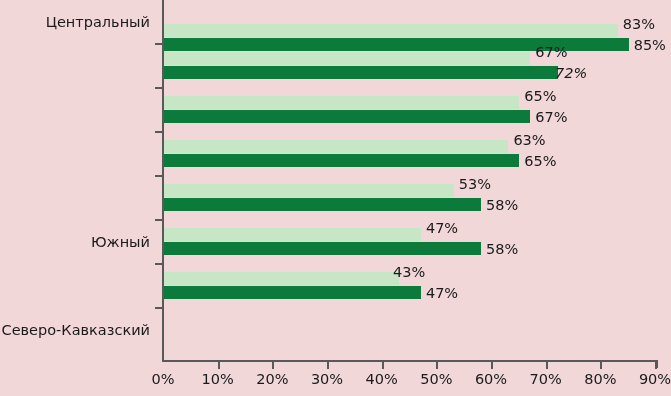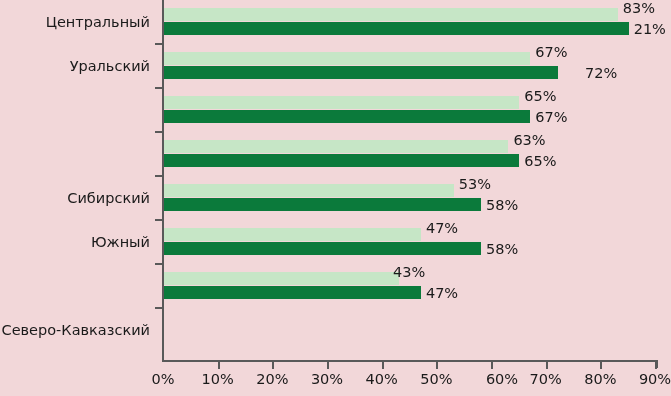--- a/index.html
+++ b/index.html
@@ -131,40 +131,38 @@
     white-space: nowrap;
   }
 </style>
 </head>
 <body>
 
 <div id="chart-root">
 
   <div id="category-axis">
       <div class="cat-label" style="top: 0px;">Центральный</div>
-      <div class="cat-label" style="top: 44px;">Уральский</div>
-      <div class="cat-label" style="top: 176px;">Сибирский</div>
       <div class="cat-label" style="top: 220px;">Южный</div>
       <div class="cat-label" style="top: 308px;">Северо-Кавказский</div>
     </div>
 
   <div id="y-axis-line"></div>
 
   <div id="plot-area">
-      <div class="cat-band" style="top: 0px; text-align: center;">
+      <div class="cat-band" style="top: 16px; text-align: center;">
         <div class="bar bar-light" style="width: 453.733px; background: rgb(198, 230, 198);"></div>
         <div class="bar-value val-light" style="left: 453.733px;">83%</div>
         <div class="bar bar-dark" style="width: 464.667px; background: rgb(11, 122, 59);"></div>
-        <div class="bar-value val-dark" style="left: 464.667px;">21%</div>
+        <div class="bar-value val-dark" style="left: 464.667px;">85%</div>
       </div>
       <div class="cat-band" style="top: 44px;">
         <div class="bar bar-light" style="width: 366.267px; background: rgb(198, 230, 198);"></div>
         <div class="bar-value val-light" style="left: 366.267px;">67%</div>
         <div class="bar bar-dark" style="width: 393.6px; background: rgb(11, 122, 59);"></div>
-        <div class="bar-value val-dark" style="left: 416px;">72%</div>
+        <div class="bar-value val-dark" style="left: 386px; font-style: italic;">72%</div>
       </div>
       <div class="cat-band" style="top: 88px;">
         <div class="bar bar-light" style="width: 355.333px; background: rgb(198, 230, 198);"></div>
         <div class="bar-value val-light" style="left: 355.333px;">65%</div>
         <div class="bar bar-dark" style="width: 366.267px; background: rgb(11, 122, 59);"></div>
         <div class="bar-value val-dark" style="left: 366.267px;">67%</div>
       </div>
       <div class="cat-band" style="top: 132px;">
         <div class="bar bar-light" style="width: 344.4px; background: rgb(198, 230, 198);"></div>
         <div class="bar-value val-light" style="left: 344.4px;">63%</div>
@@ -206,20 +204,20 @@
     <div class="x-label" style="left: 217.667px;">10%</div>
     <div class="x-tick" style="left: 272.333px;"></div>
     <div class="x-label" style="left: 272.333px;">20%</div>
     <div class="x-tick" style="left: 327px;"></div>
     <div class="x-label" style="left: 327px;">30%</div>
     <div class="x-tick" style="left: 381.667px;"></div>
     <div class="x-label" style="left: 381.667px;">40%</div>
     <div class="x-tick" style="left: 436.333px;"></div>
     <div class="x-label" style="left: 436.333px;">50%</div>
     <div class="x-tick" style="left: 491px;"></div>
-    <div class="x-label" style="left: 502px;">60%</div>
+    <div class="x-label" style="left: 491px;">60%</div>
     <div class="x-tick" style="left: 545.667px;"></div>
     <div class="x-label" style="left: 545.667px;">70%</div>
     <div class="x-tick" style="left: 600.333px;"></div>
     <div class="x-label" style="left: 600.333px;">80%</div>
     <div class="x-tick" style="left: 655px;"></div>
     <div class="x-label" style="left: 655px;">90%</div>
   </div>
 
 </body></html>

